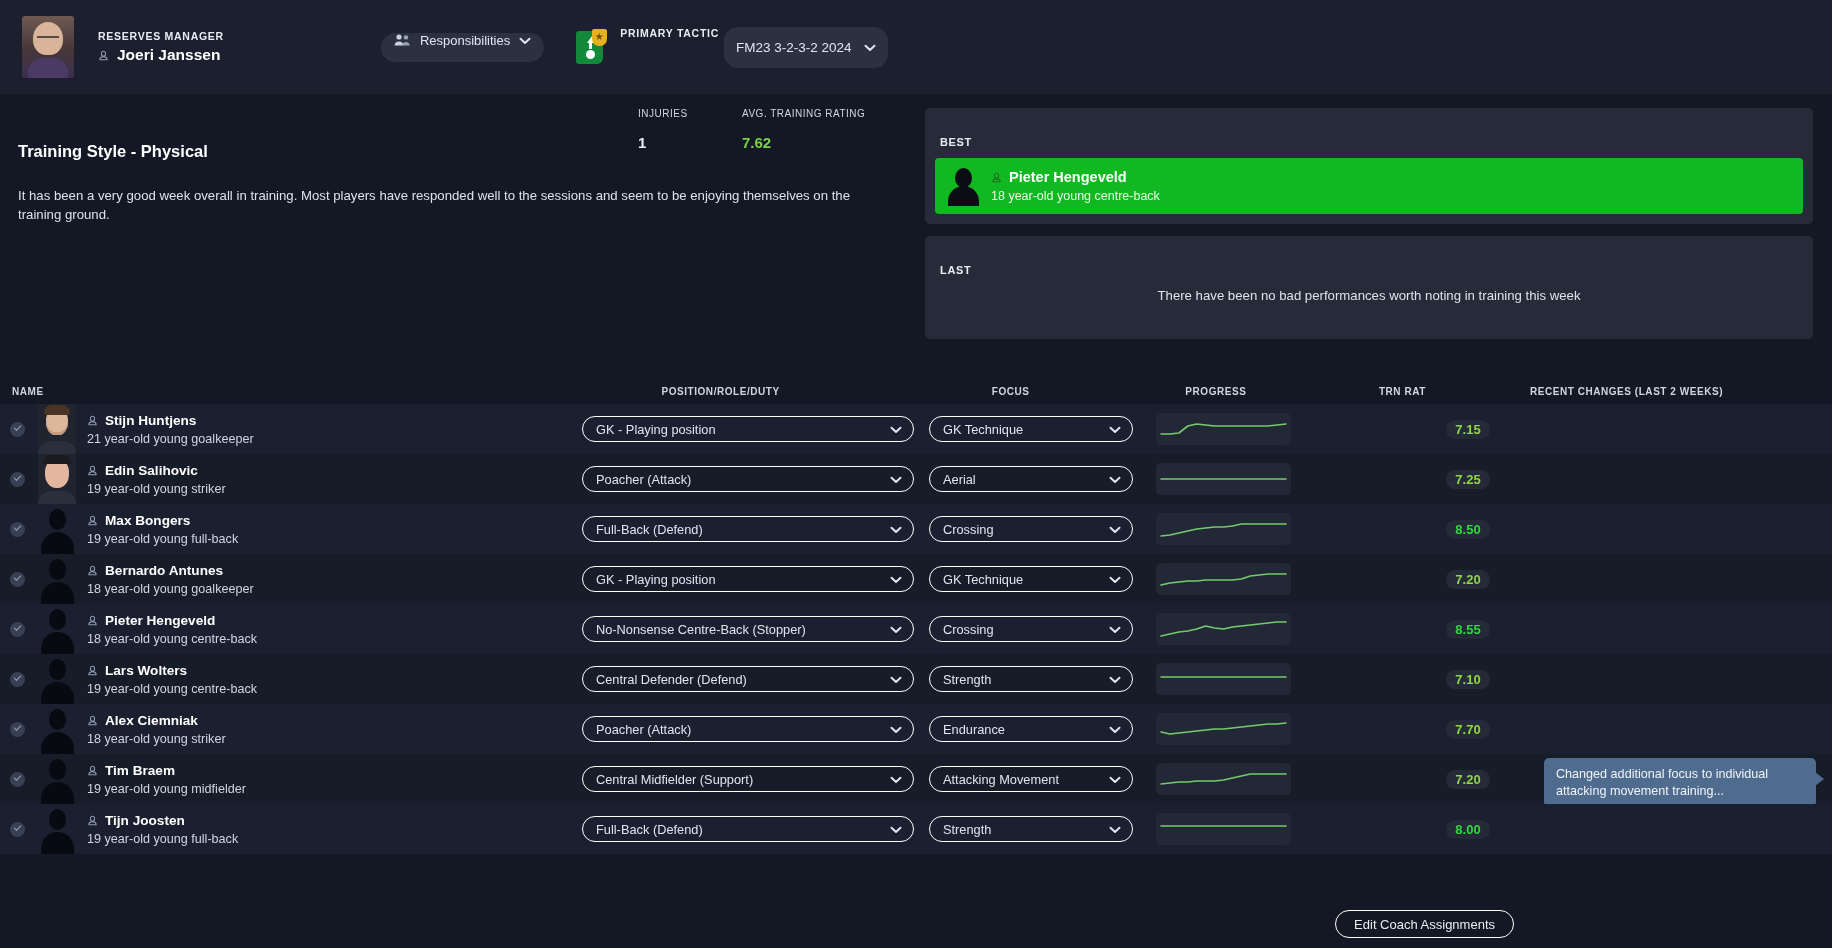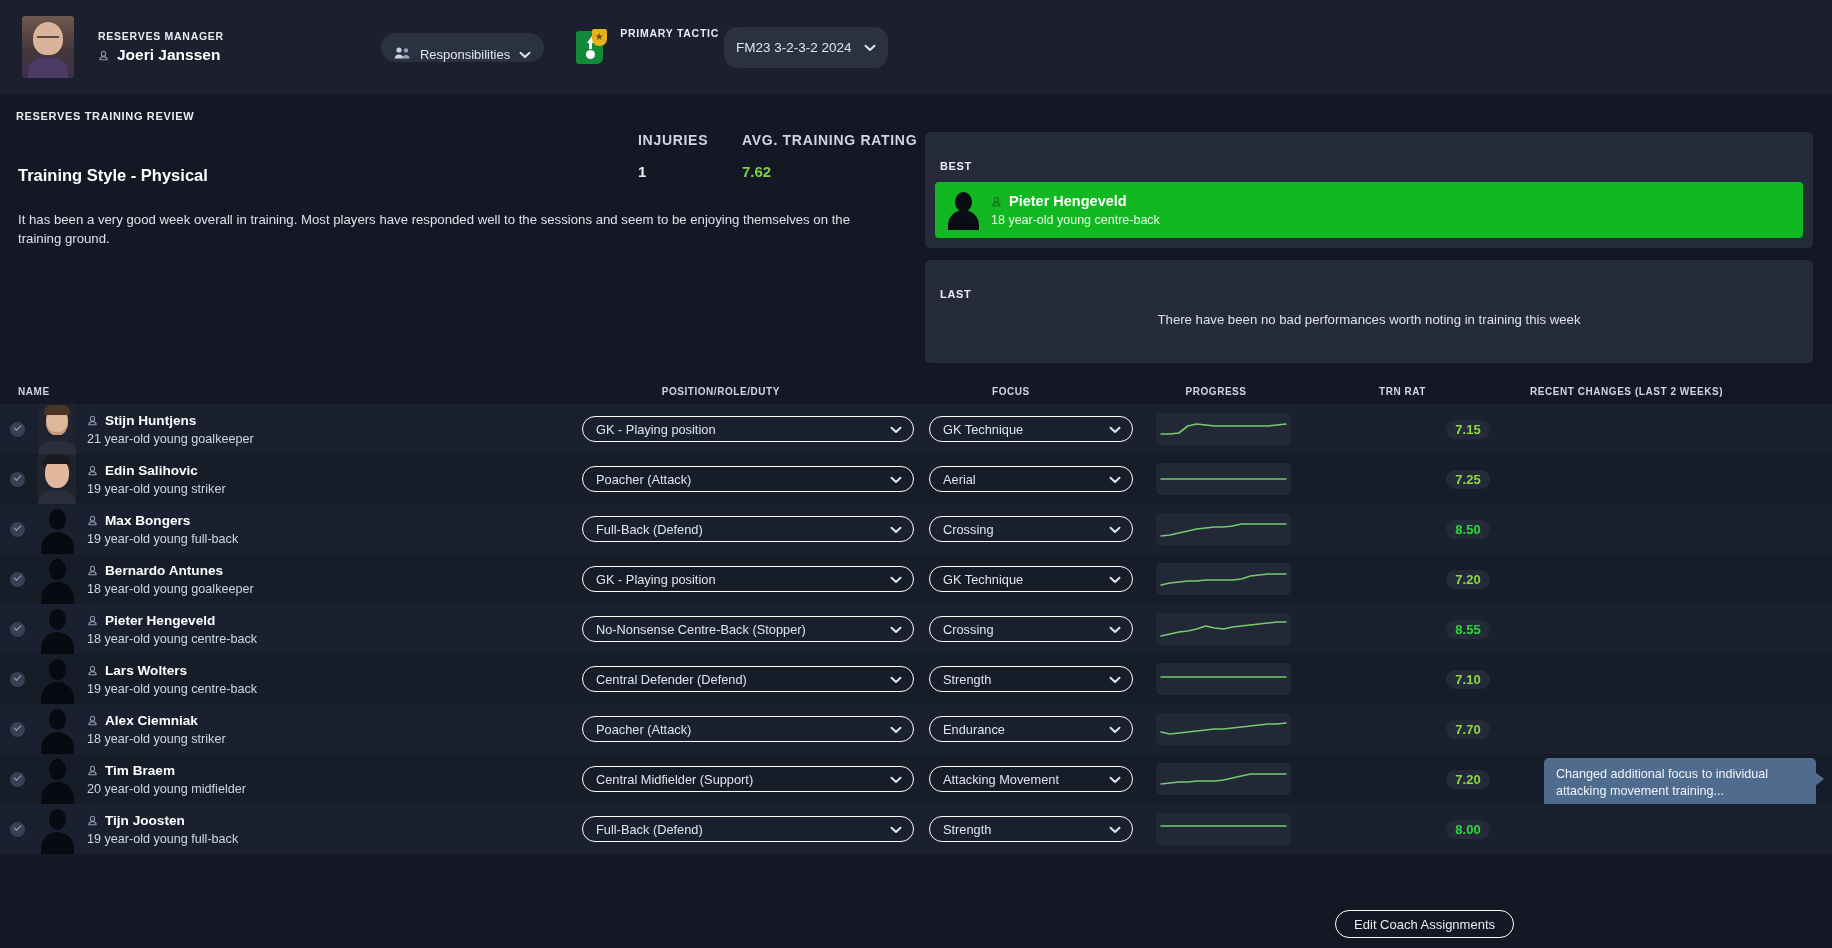--- a/index.html
+++ b/index.html
@@ -41,21 +41,21 @@
   }
   .mgr-text { display: flex; flex-direction: column; gap: 4px; }
   .mgr-role {
     font-size: 10.5px; font-weight: bold; letter-spacing: .07em;
     color: #e8ecf2; text-transform: uppercase;
   }
   .mgr-name-row { display: flex; align-items: center; gap: 8px; }
   .mgr-name { font-size: 15.5px; font-weight: bold; color: #fff; }
 
   .pill-btn {
-    display: inline-flex; align-items: flex-end; gap: 9px;
+    display: inline-flex; align-items: flex-start; gap: 9px;
     height: 29px; padding: 0 13px;
     background: #2c3142; border-radius: 15px;
     font-size: 13px; color: #dfe5ee; cursor: pointer;
     white-space: nowrap;
   }
   .resp-btn { margin-left: 157px; }
 
   .tactic-block { display: flex; align-items: center; gap: 13px; margin-left: 32px; }
   .tactic-badge { position: relative; width: 31px; height: 36px; flex: none; }
   .tactic-badge .sq {
@@ -100,21 +100,21 @@
     color: #e8ecf2; padding: 12px 0 0 6px;
   }
   .review-body { display: flex; gap: 12px; padding-top: 10px; }
 
   .review-left { position: relative; width: 903px; }
   .stats-row {
     display: flex; gap: 0; position: absolute; left: 628px; top: 0;
   }
   .stat { width: 104px; text-align: left; }
   .stat-label {
-    font-size: 14px; font-weight: bold; letter-spacing: .05em; color: #cfd6e2;
+    font-size: 10px; font-weight: normal; letter-spacing: .05em; color: #cfd6e2;
     white-space: nowrap;
   }
   .stat-value { font-size: 15px; font-weight: bold; margin-top: 15px; }
   .stat-value.green { color: #7bd14a; }
   .style-head {
     font-size: 16.5px; font-weight: bold; color: #fff;
     padding: 34px 0 0 8px;
   }
   .review-para {
     font-size: 13.2px; line-height: 1.42; color: #dce2ec;
@@ -151,21 +151,21 @@
     position: absolute; left: 0; right: 0; top: 52px;
     text-align: center; font-size: 13.2px; color: #dce2ec;
   }
 
   
   .table { position: absolute; left: 0; top: 378px; width: 1832px; }
   .thead {
     display: flex; align-items: center; height: 26px;
     font-size: 10px; font-weight: bold; letter-spacing: .055em; color: #cfd6e2;
   }
-  .c-name   { width: 700px; padding-left: 18px; }
+  .c-name   { width: 700px; padding-left: 12px; }
   .c-pos    { width: 350px; }
   .c-focus  { width: 205px; }
   .c-prog   { width: 205px; }
   .c-trn    { width: 160px; }
   .c-recent { width: 320px; }
 
   .row {
     display: flex; align-items: center; height: 50px; position: relative;
   }
   .row:nth-child(odd)  { background: #1b2030; }
@@ -338,21 +338,20 @@
             <svg width="12" height="8" viewBox="0 0 12 8">
                 <path d="M1.5 1.8 6 6 10.5 1.8" fill="none" stroke="#dfe5ee" stroke-width="2" stroke-linecap="round" stroke-linejoin="round"></path>
               </svg>
           </span>
         </div>
       </div>
     </div>
   </div>
 
   <div class="review-wrap">
-    <div class="review-title">RESERVES TRAINING REVIEW</div>
     <div class="review-body">
 
       <div class="review-left">
         <div class="stats-row">
           <div class="stat">
             <div class="stat-label">INJURIES</div>
             <div class="stat-value">1</div>
           </div>
           <div class="stat">
             <div class="stat-label">AVG. TRAINING RATING</div>
@@ -705,21 +704,21 @@
             <div class="face plain"></div>
             <div class="nameblock">
               <div class="name-row">
                 <span class="person-glyph">
                   <svg width="11" height="11" viewBox="0 0 11 11">
                     <path d="M5.5 1.2a2 2 0 0 1 2 2v1.1a2 2 0 0 1-4 0V3.2a2 2 0 0 1 2-2zM1.9 9.8c0-2 1.6-3.2 3.6-3.2s3.6 1.2 3.6 3.2z" fill="none" stroke="#8f9bb0" stroke-width="1.1"></path>
                   </svg>
                 </span>
                 <span class="p-name">Tim Braem</span>
               </div>
-              <div class="p-sub">20 year-old young midfielder</div>
+              <div class="p-sub">19 year-old young midfielder</div>
             </div>
           </div>
           <div class="cell-pos">
             <div class="select">
               <span>Central Midfielder (Support)</span>
               <span class="chev"><svg width="12" height="8" viewBox="0 0 12 8">
                   <path d="M1.5 1.8 6 6 10.5 1.8" fill="none" stroke="#dfe5ee" stroke-width="2" stroke-linecap="round" stroke-linejoin="round"></path>
                 </svg></span>
             </div>
           </div>

